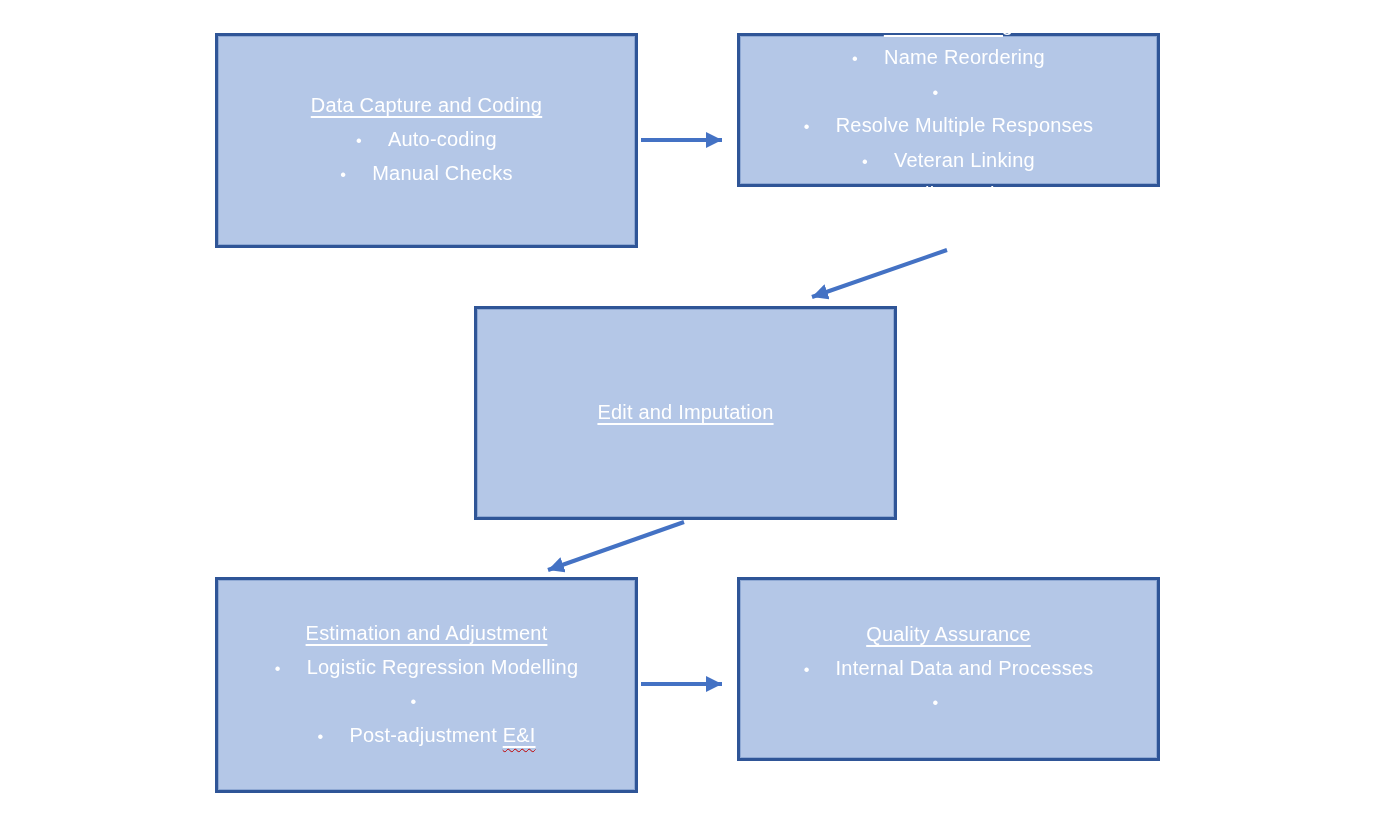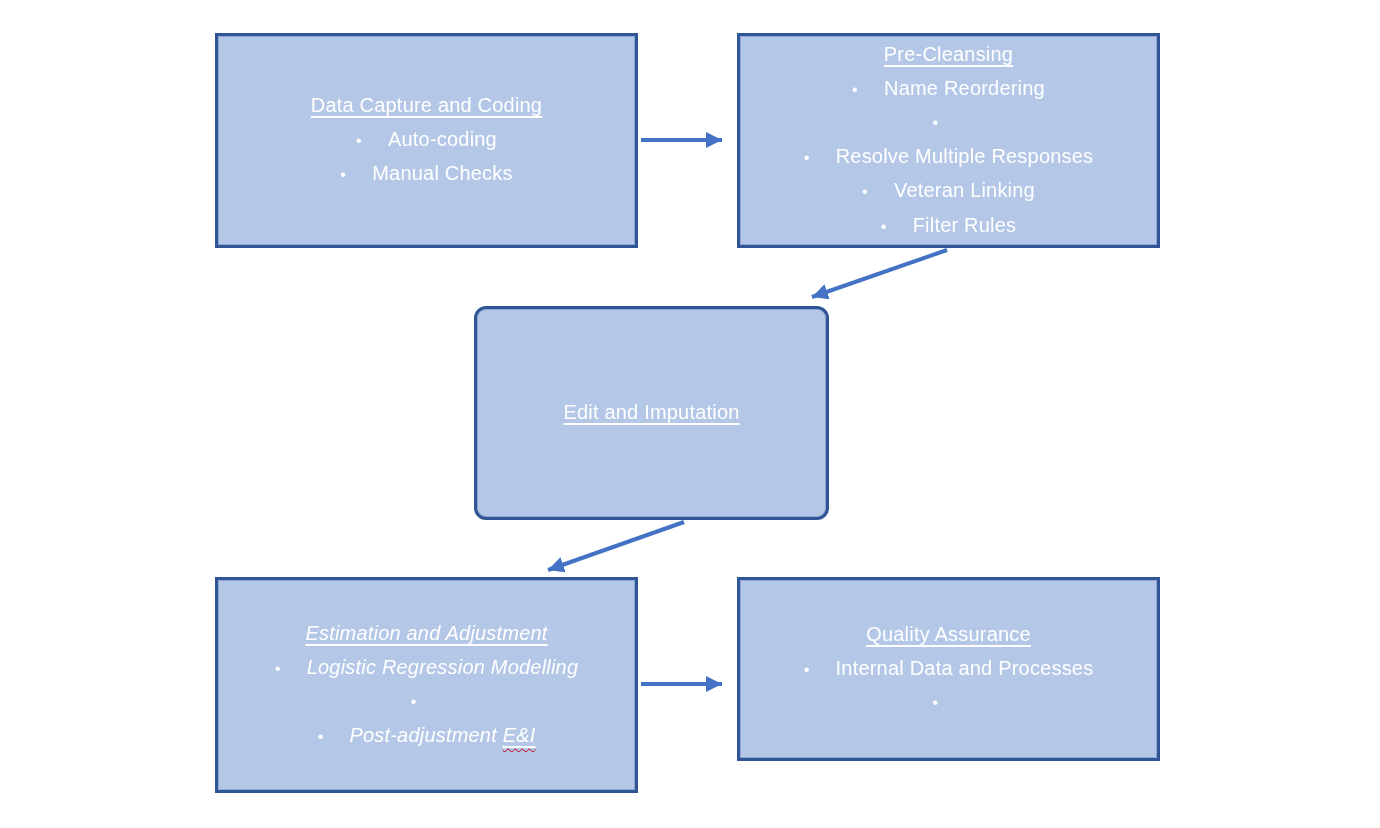--- a/index.html
+++ b/index.html
@@ -29,23 +29,23 @@
     display:flex;
     flex-direction:column;
     justify-content:center;
     align-items:center;
     text-align:center;
     font-size:20px;
     line-height:33.5px;
     letter-spacing:0.2px;
   }
   .node-1{left:215px;top:33px;width:423px;height:215px;}
-  .node-2{left:737px;top:33px;width:423px;height:215px;}
-  .node-3{left:474px;top:306px;width:355px;height:214px;border-radius:12px;}
-  .node-4{left:215px;top:577px;width:423px;height:216px;font-style:italic;}
+  .node-2{left:737px;top:33px;width:423px;height:154px;}
+  .node-3{left:474px;top:306px;width:423px;height:214px;}
+  .node-4{left:215px;top:577px;width:423px;height:216px;}
   .node-5{left:737px;top:577px;width:423px;height:184px;}
   .line{white-space:pre;}
   .underlined{
     text-decoration:underline;
     text-decoration-thickness:1.5px;
     text-underline-offset:4px;
   }
   .bullet-line{
     display:flex;
     justify-content:center;

